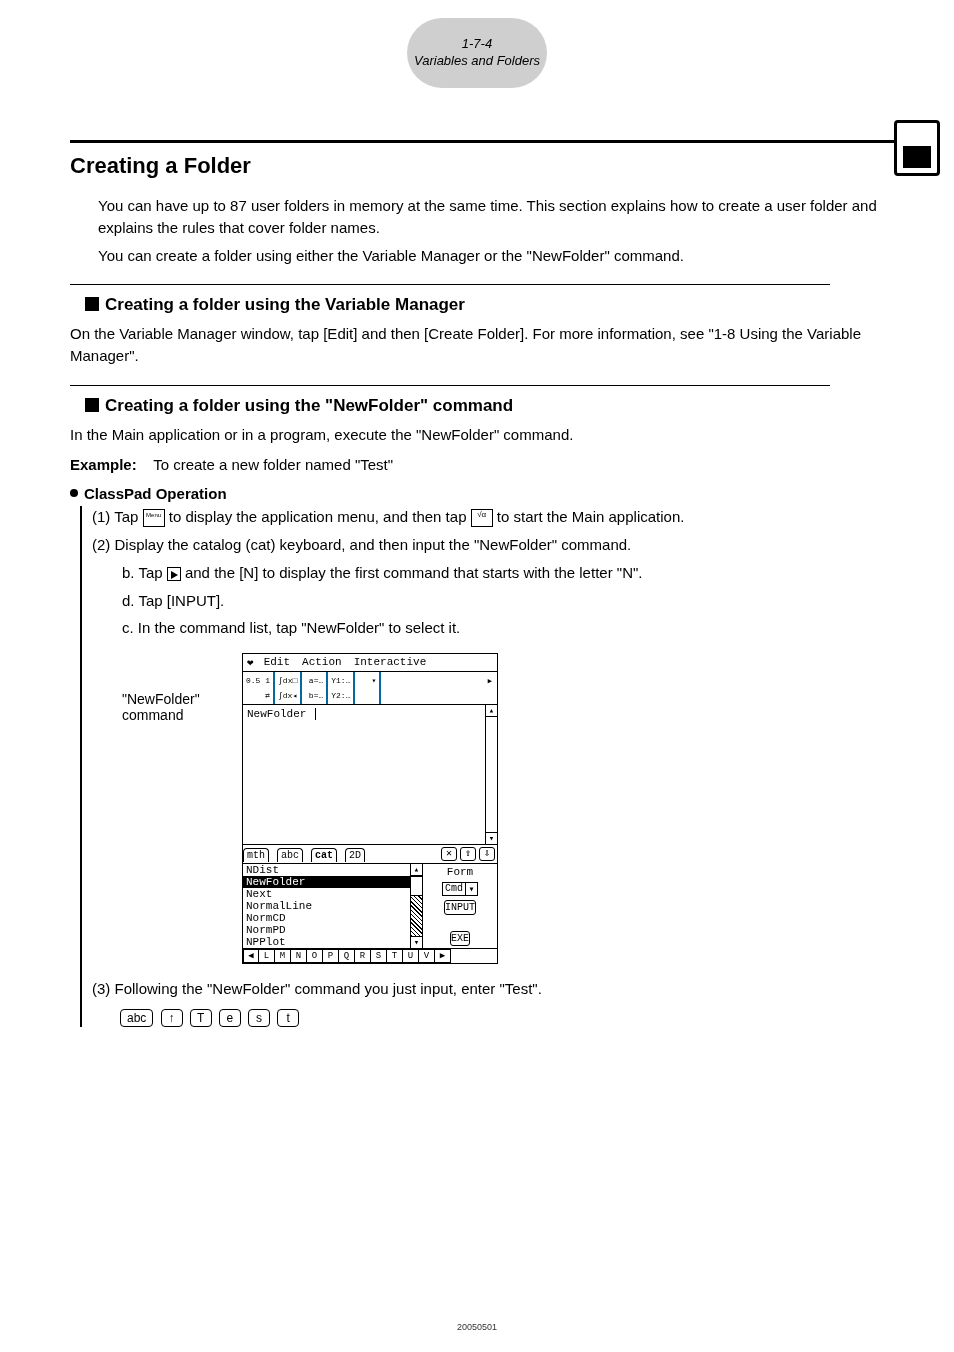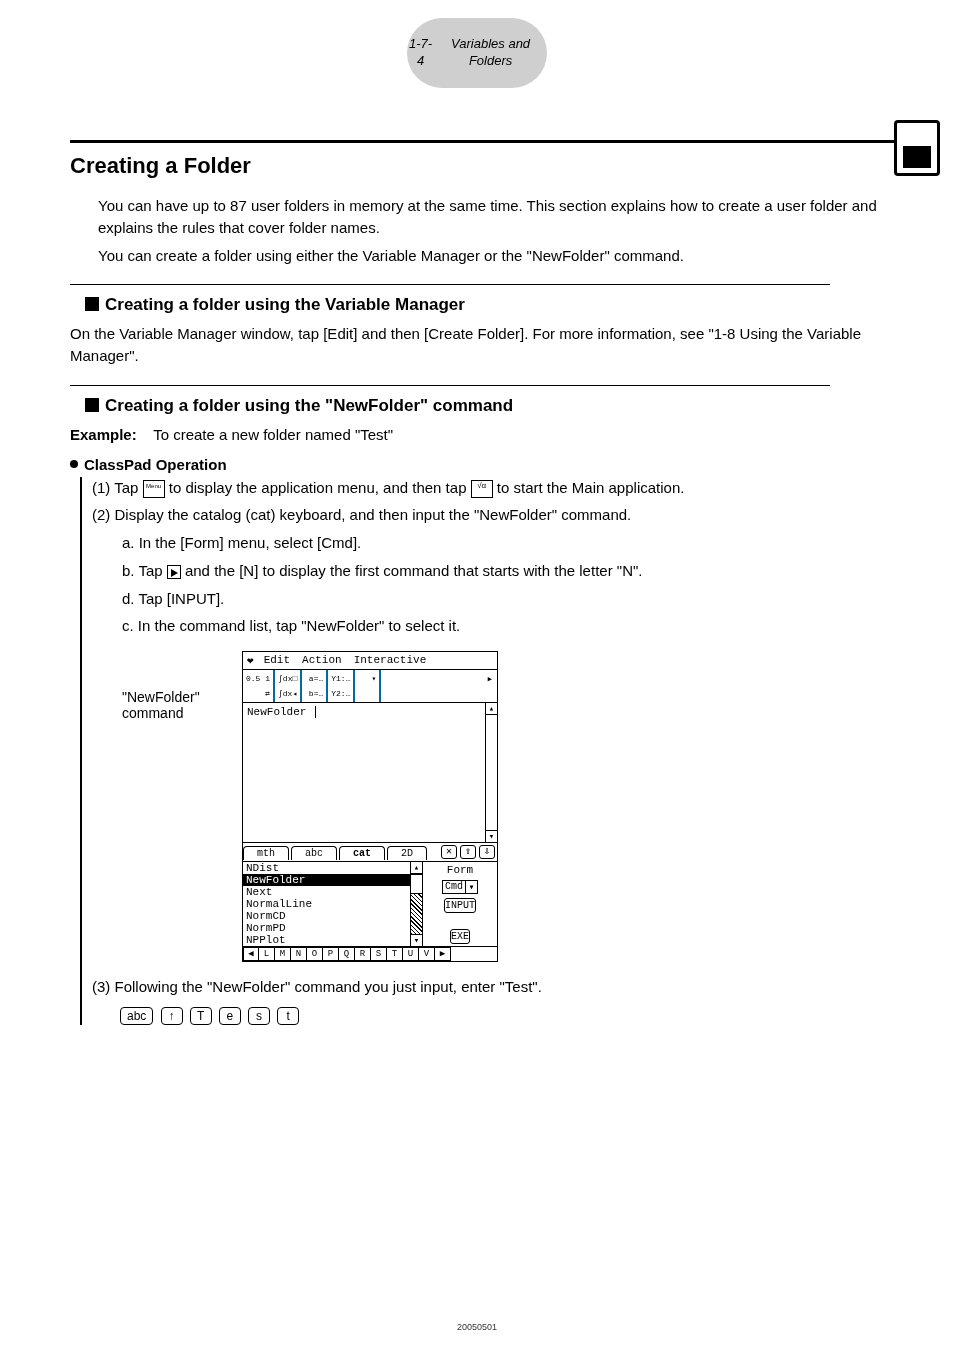--- a/index.html
+++ b/index.html
@@ -2,21 +2,21 @@
 <html><head>
 <meta charset="utf-8">
 <style>
   * { box-sizing: border-box; margin: 0; padding: 0; }
   html, body { width: 954px; height: 1352px; font-family: Arial, Helvetica, sans-serif; background: #fff; color: #000; }
   .page { position: relative; width: 954px; height: 1352px; padding: 20px 60px 20px 70px; }
 
   .header-badge {
     position: absolute; top: 18px; left: 50%; transform: translateX(-50%);
     width: 140px; height: 70px; background:#cfcfcf; border-radius: 70px;
-    display:flex; flex-direction:row; align-items:center; justify-content:center;
+    display:flex; flex-direction:column; align-items:center; justify-content:center;
     font-style: italic; font-size: 13px; line-height: 1.3;
   }
   .header-badge div { text-align:center; }
 
   .side-icon {
     position: absolute; right: 14px; top: 120px;
     width: 46px; height: 56px; border: 3px solid #000; border-radius: 4px;
     display:flex; align-items:flex-end; justify-content:center; padding-bottom:5px;
   }
   .side-icon .grid {
@@ -62,21 +62,21 @@
   .scr-toolbar { display:flex; border-bottom:1px solid #000; }
   .scr-toolbar .tb { border-right:2px solid #0369a1; padding:1px 3px; font-size:8px; line-height:15px; min-width:26px; text-align:right;}
   .scr-toolbar .arrow { padding:2px 4px; margin-left:auto;}
   .scr-body { height: 140px; border-bottom:1px solid #000; position:relative; padding:3px 4px;}
   .scr-body .cursor { display:inline-block; width:1px; height:12px; background:#000; margin-left:2px; vertical-align:middle;}
   .scr-body .sb { position:absolute; right:0; top:0; bottom:0; width:12px; border-left:1px solid #000; display:flex; flex-direction:column;}
   .scr-body .sb .ar{height:12px; border-bottom:1px solid #000; text-align:center; line-height:12px; font-size:9px;}
   .scr-body .sb .tr{flex:1;}
   .scr-body .sb .ar2{height:12px; border-top:1px solid #000; text-align:center; line-height:12px; font-size:9px;}
   .scr-tabs { display:flex; border-bottom:1px solid #000; align-items:center;}
-  .scr-tabs .tab { border:1px solid #000; border-bottom:none; border-radius:4px 4px 0 0; padding:1px 13px; margin-right:2px; font-size:10px; position:relative; top:1px; background:#fff;}
+  .scr-tabs .tab { border:1px solid #000; border-bottom:none; border-radius:4px 4px 0 0; padding:1px 3px; margin-right:8px; font-size:10px; position:relative; top:1px; background:#fff;}
   .scr-tabs .tab.active { font-weight:bold; }
   .scr-tabs .btns { margin-left:auto; display:flex; gap:3px; padding:2px 2px;}
   .scr-tabs .btn { width:16px; height:14px; border:1px solid #000; border-radius:3px; font-size:10px; text-align:center; line-height:12px; font-weight:bold;}
   .scr-lower { display:flex; border-bottom:1px solid #000000;}
   .scr-list { flex:1; border-right:1px solid #000;}
   .scr-list .li{ padding:0 3px; white-space:nowrap;}
   .scr-list .li.sel{ background:#000; color:#fff;}
   .scr-lsb { width:12px; border-right:1px solid #000; display:flex; flex-direction:column;}
   .scr-lsb .ar{height:12px; border-bottom:1px solid #000; text-align:center; line-height:12px; font-size:9px;}
   .scr-lsb .trk{flex:1; background:repeating-linear-gradient(45deg,#000 0 1px,#fff 1px 3px);}
@@ -118,40 +118,40 @@
       <p>You can have up to 87 user folders in memory at the same time. This section explains how to create a user folder and explains the rules that cover folder names.</p>
       <p>You can create a folder using either the Variable Manager or the "NewFolder" command.</p>
     </div>
 
     <hr class="rule-thin">
     <h3 class="sub"><span class="sq"></span><span>Creating a folder using the Variable Manager</span></h3>
     <p>On the Variable Manager window, tap [Edit] and then [Create Folder]. For more information, see "1-8 Using the Variable Manager".</p>
 
     <hr class="rule-thin">
     <h3 class="sub"><span class="sq"></span><span>Creating a folder using the "NewFolder" command</span></h3>
+    <p>In the Main application or in a program, execute the "NewFolder" command.</p>
 
     <p class="example-row">
       <strong>Example:</strong>
       <span>&nbsp;&nbsp;</span>
       <span>To create a new folder named "Test"</span>
     </p>
 
     <div class="bullet-head">ClassPad Operation</div>
 
     <div class="steps">
       <p>
         <span>(1) Tap </span>
         <span class="inline-icon menu"></span>
         <span> to display the application menu, and then tap </span>
         <span class="inline-icon">√α</span>
         <span> to start the Main application.</span>
       </p>
       <p>(2) Display the catalog (cat) keyboard, and then input the "NewFolder" command.</p>
       <div class="substeps">
-        <p>a. In the [Form] menu, select [Cmd].</p>
         <p>
           <span>b. Tap </span>
           <span class="inline-icon play"><svg viewBox="0 0 12 12">
                 <polygon points="3,2 10,6 3,10" fill="#000"></polygon>
               </svg></span>
           <span> and the [N] to display the first command that starts with the letter "N".</span>
         </p>
         <p>d. Tap [INPUT].</p>
         <p>c. In the command list, tap "NewFolder" to select it.</p>
       </div>

